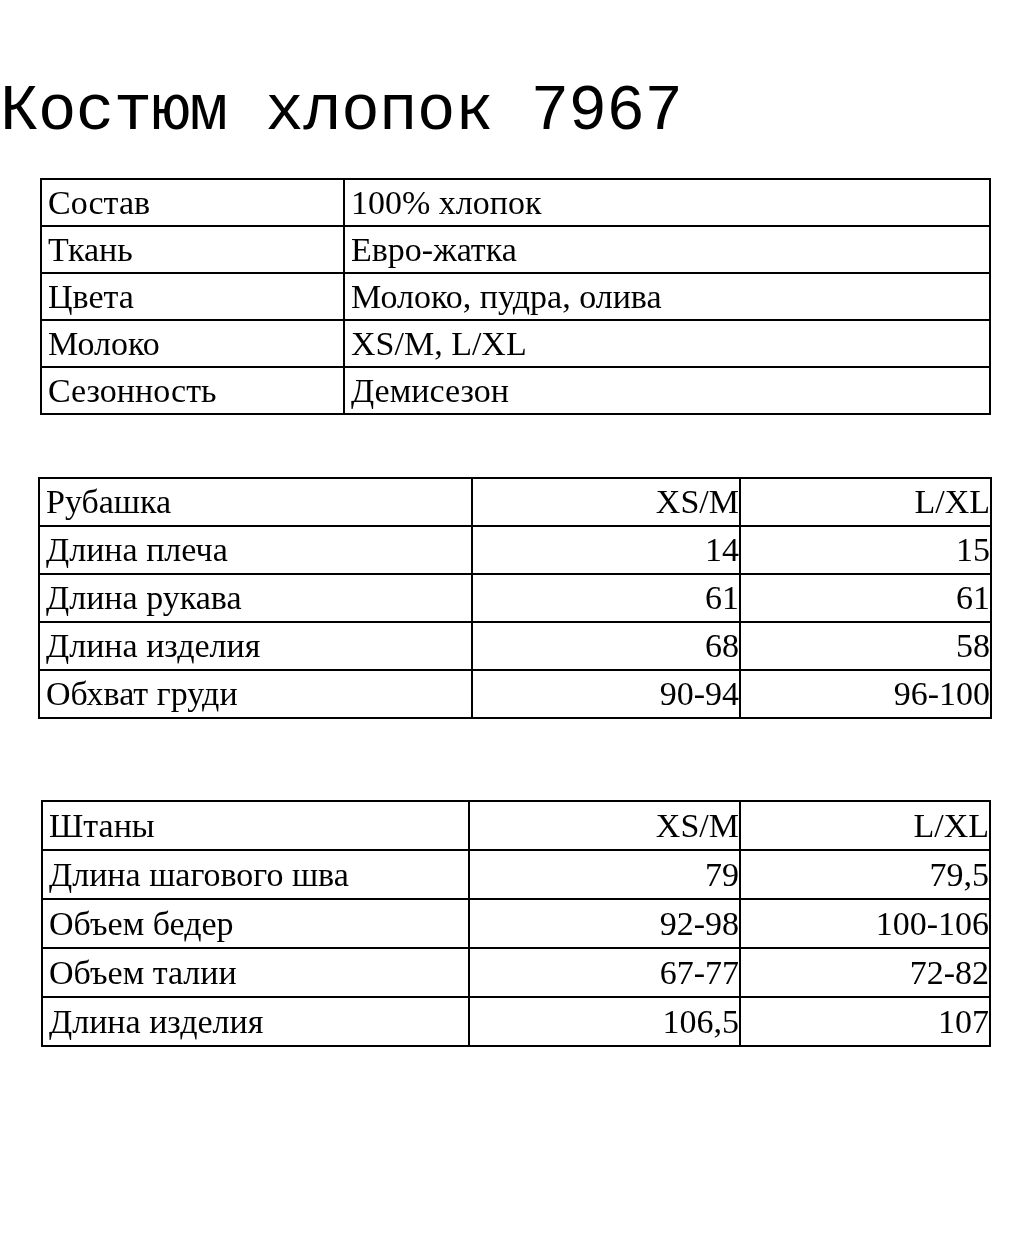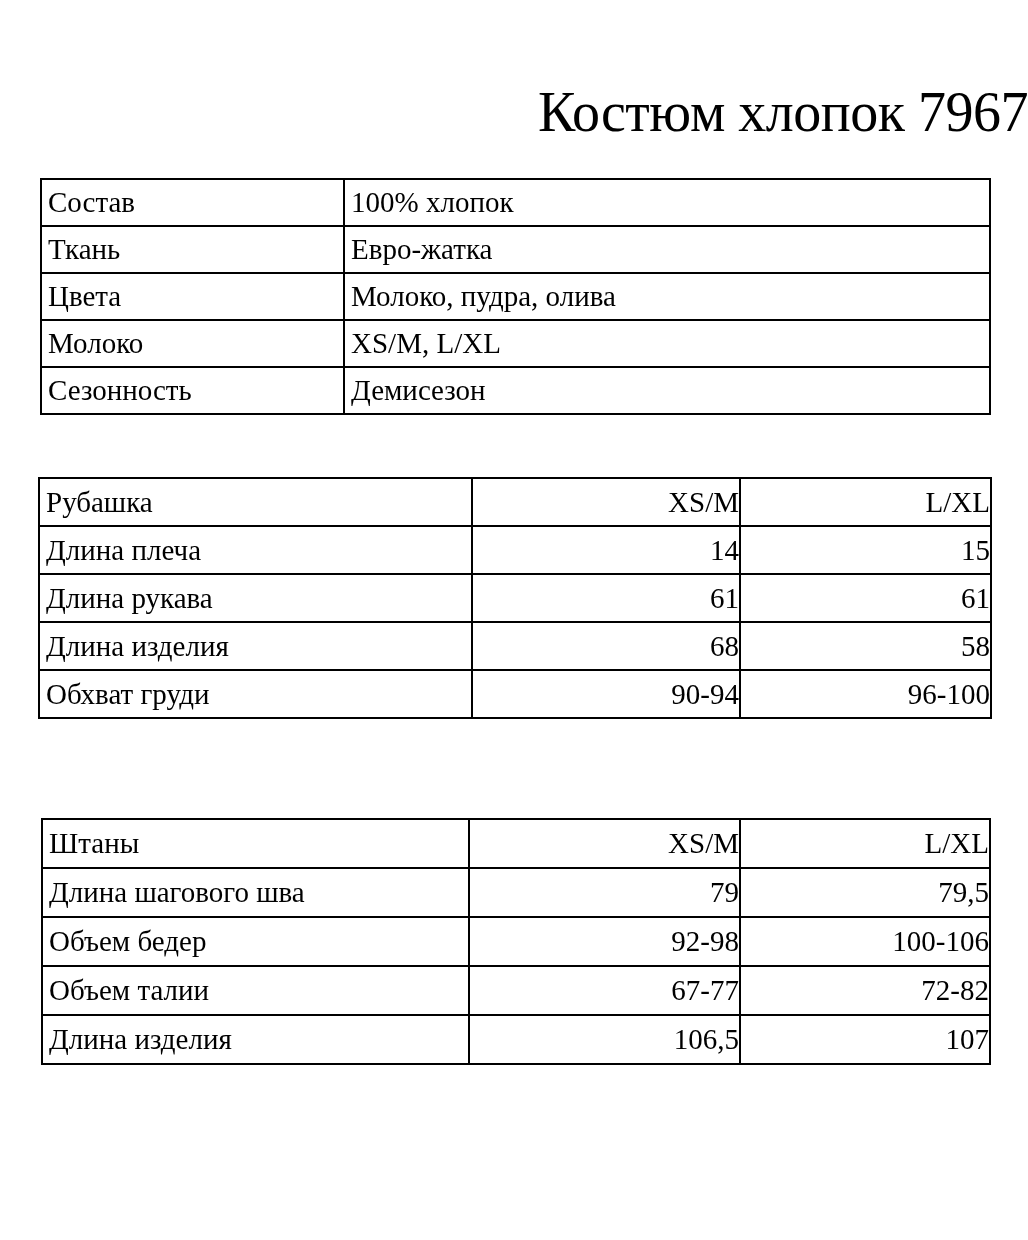--- a/index.html
+++ b/index.html
@@ -1,34 +1,34 @@
 <!DOCTYPE html>
 <html><head>
   <meta charset="utf-8">
   <style>
     html, body { margin: 0; padding: 0; background: #ffffff; }
     body {
       width: 1028px; height: 1240px; position: relative; overflow: hidden;
       font-family: "Liberation Serif", "DejaVu Serif", serif; color: #000;
     }
     .title {
-      position: absolute; left: 0; top: 62px; width: 1028px; text-align: right;
-      font-size: 56px; line-height: 100px; letter-spacing: -0.5px;
+      position: absolute; left: 0; top: 62px; width: 1028px; text-align: left;
+      font-size: 64px; line-height: 100px; letter-spacing: -0.5px; font-family: Liberation Mono, monospace;
     }
     table { position: absolute; border-collapse: collapse; table-layout: fixed; }
     td {
-      border: 2px solid #000; font-size: 29px; padding: 0 0 0 6px;
+      border: 2px solid #000; font-size: 34px; padding: 0 0 0 6px;
       white-space: nowrap; overflow: hidden; line-height: 1;
     }
     td.c { text-align: right; padding: 0; }
     #spec { left: 40px; top: 178px; width: 951px; }
     #spec td { height: 45px; }
     #shirt { left: 38px; top: 477px; width: 954px; padding-left: 16px; }
     #shirt td { height: 46px; }
-    #pants { left: 41px; top: 818px; width: 950px; }
+    #pants { left: 41px; top: 800px; width: 950px; }
     #pants td { height: 47px; }
   </style>
 </head>
 <body>
 
 <div class="title">Костюм хлопок 7967</div>
 
 <table id="spec">
   <colgroup>
       <col style="width:303px">

